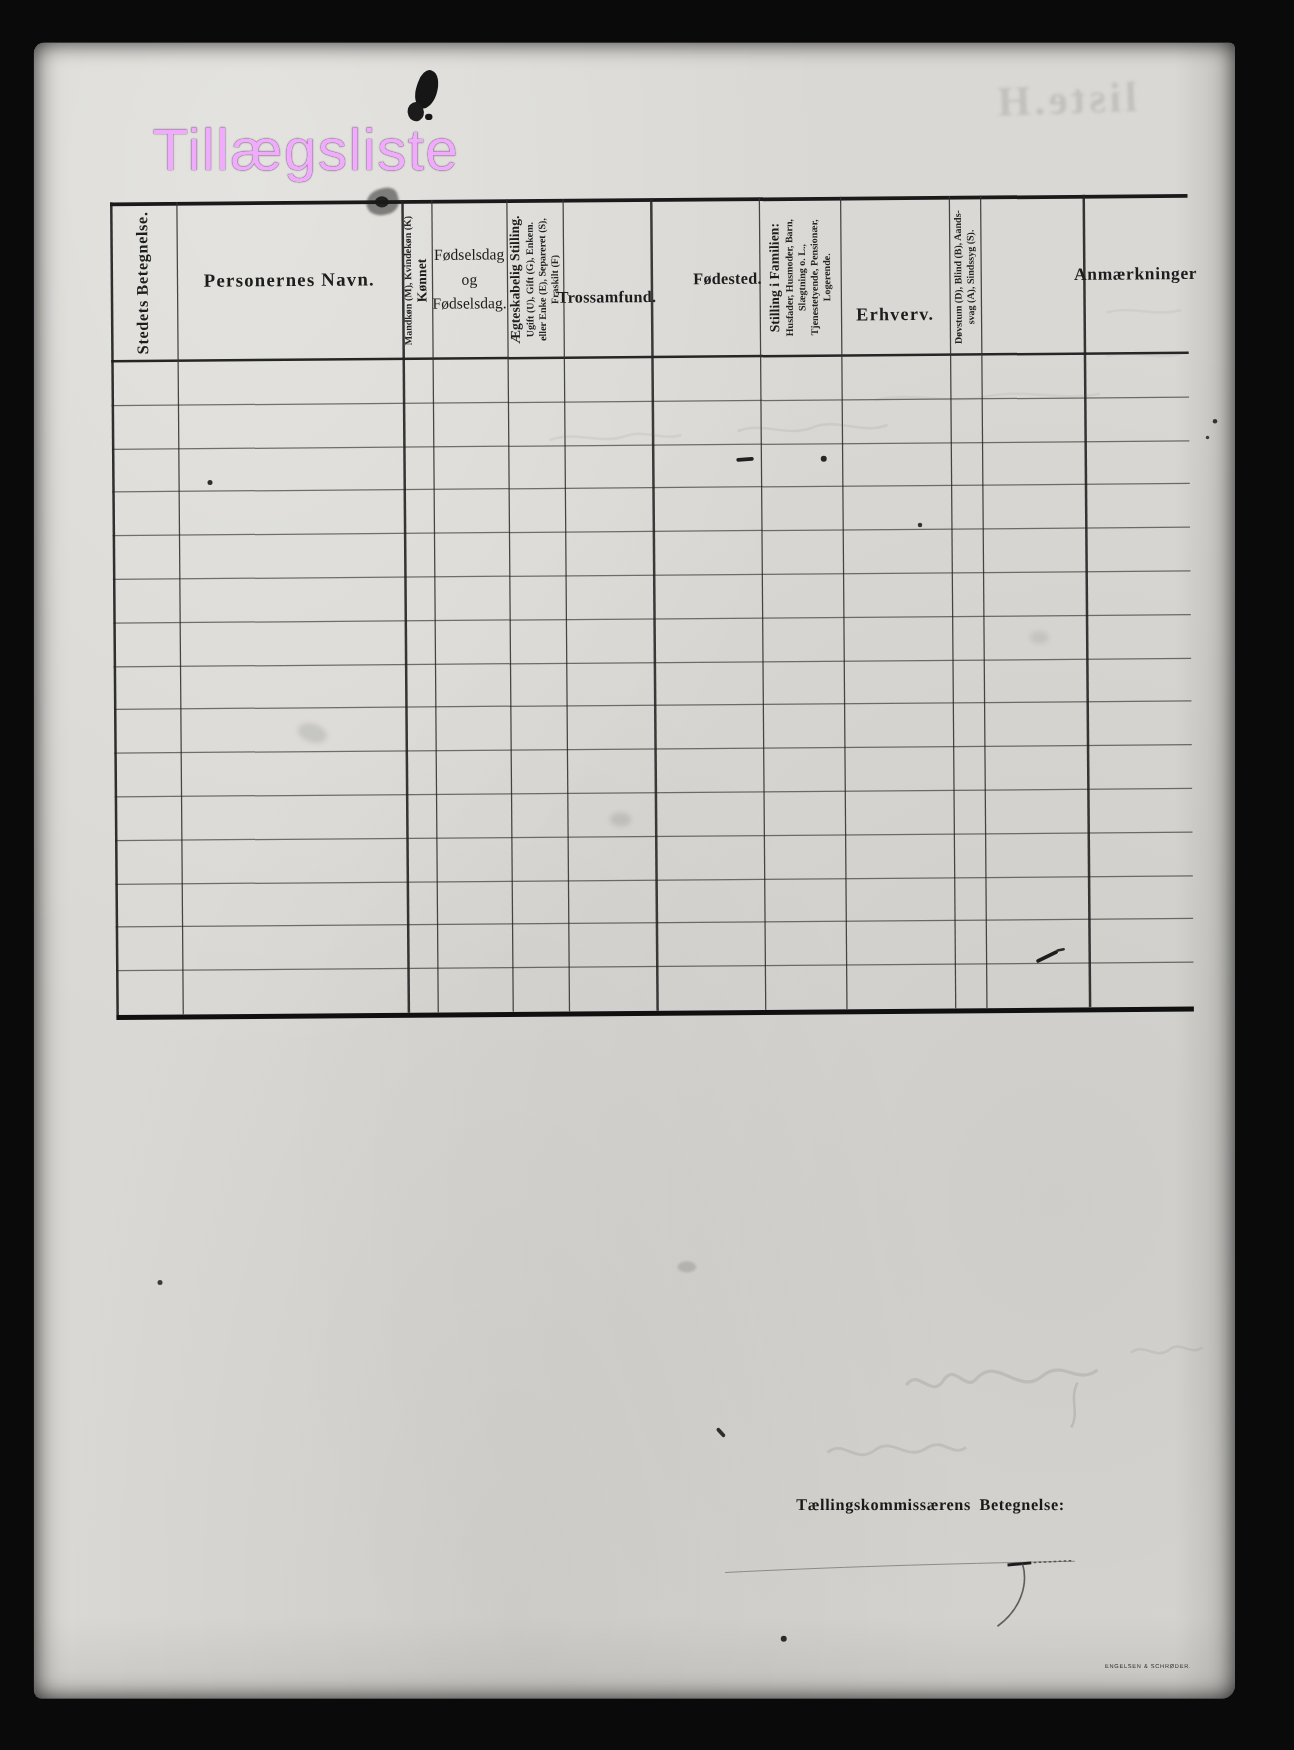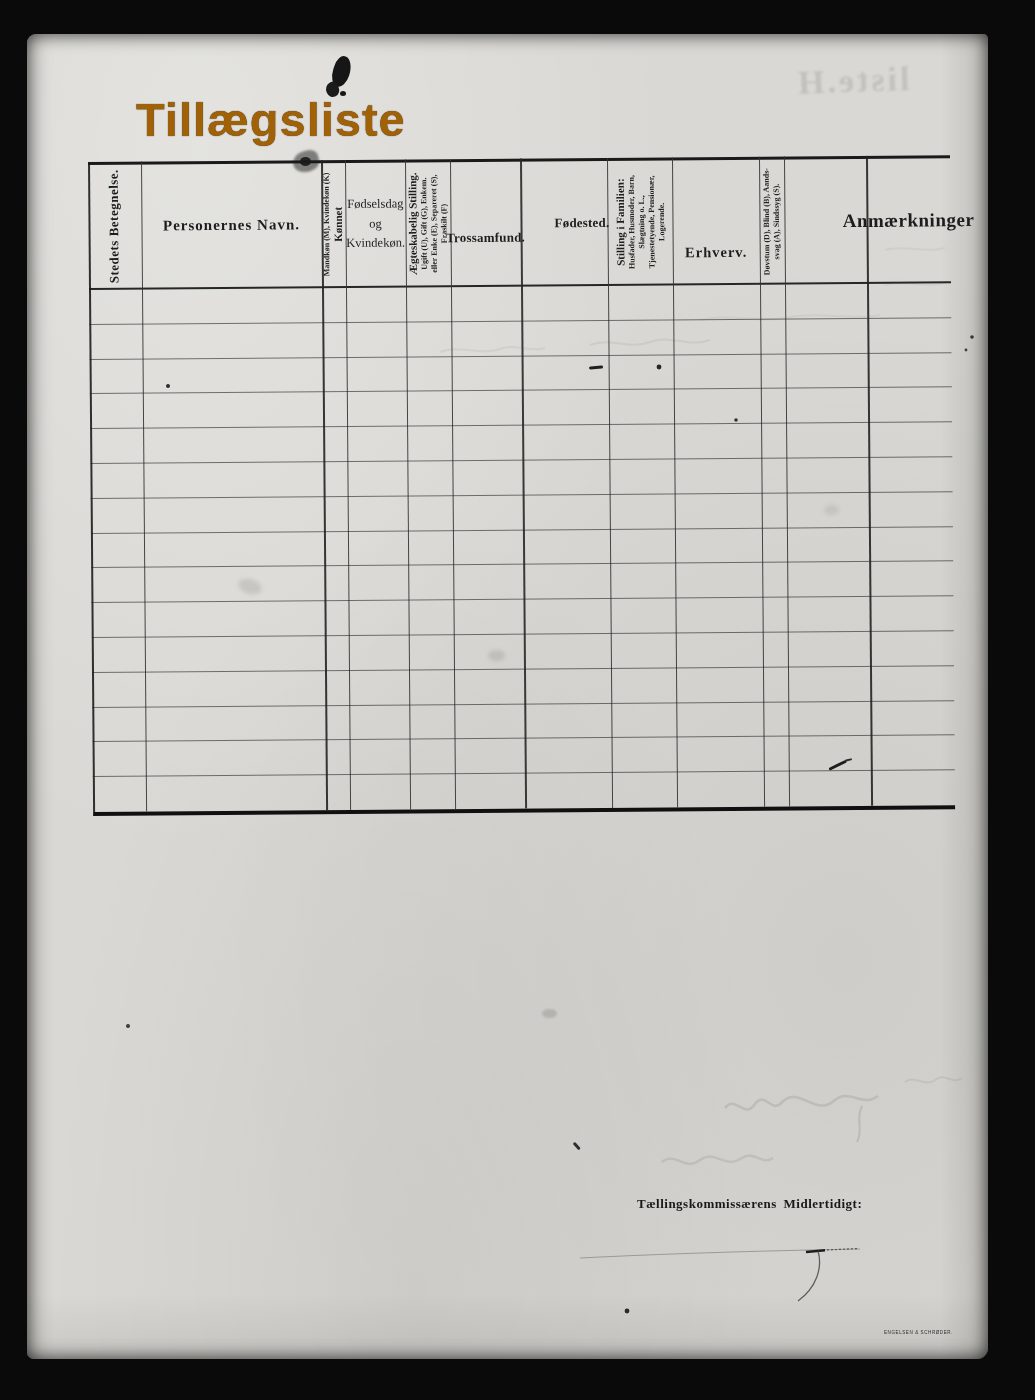--- a/index.html
+++ b/index.html
@@ -11,40 +11,40 @@
       radial-gradient(ellipse at 18% 8%, rgba(255,255,255,.28), transparent 42%),
       radial-gradient(ellipse at 85% 70%, rgba(0,0,0,.05), transparent 55%),
       radial-gradient(ellipse at 40% 95%, rgba(0,0,0,.05), transparent 45%),
       linear-gradient(90deg, rgba(0,0,0,.07), transparent 3%, transparent 95%, rgba(0,0,0,.12)),
       linear-gradient(0deg, rgba(0,0,0,.08), transparent 5%),
       #d9d8d4;
     border-radius:9px 5px 11px 7px;
     box-shadow:0 0 18px rgba(0,0,0,.8) inset;}
   
   #titleRow{position:absolute;left:122px;top:92px;display:flex;align-items:baseline;white-space:nowrap;}
-  #titleMain{font-family:"Liberation Sans","DejaVu Sans",sans-serif;font-weight:bold;
-    font-size:47px;letter-spacing:1px;color:#a16207;text-shadow:0 0 1px #141414;margin-left:14px;}
+  #titleMain{font-family:"Liberation Sans","DejaVu Sans",sans-serif;font-weight:normal;
+    font-size:47px;letter-spacing:1px;color:#f0abfc;text-shadow:0 0 1px #141414;}
   #titleRest{margin-left:16px;font-size:23px;color:#1b1b1b;}
   #titleRest .b{font-weight:bold;letter-spacing:.5px;}
   
   .ghosttext{position:absolute;transform:scaleX(-1) rotate(2deg);color:rgba(60,60,60,.15);
     filter:blur(1.1px);font-weight:bold;font-size:34px;letter-spacing:3px;}
   
   #formTable{position:absolute;left:88px;top:162px;width:862px;height:654px;
     transform:rotate(-0.45deg);transform-origin:0 0;}
   .hline{position:absolute;left:0;width:862px;background:#1a1a1a;}
   .vline{position:absolute;top:0;height:650px;background:#343434;opacity:.9;}
   #thead{position:absolute;left:0;top:3px;width:862px;height:123px;}
   .hcell{position:absolute;top:0;height:123px;display:flex;align-items:center;justify-content:center;
     color:#1d1d1d;text-align:center;}
   .hlabel{font-weight:bold;font-size:15px;letter-spacing:1px;white-space:nowrap;}
   .hlabel.md{font-size:13px;letter-spacing:.2px;}
   .hlines{font-weight:normal;font-size:12.5px;line-height:1.55;white-space:nowrap;}
   .hlines.wide{font-size:13.5px;line-height:1.75;}
-  .anm{font-size:19px;letter-spacing:.5px;}
+  .anm{font-size:14px;letter-spacing:.5px;}
   .vwrap{position:absolute;inset:0;display:flex;align-items:center;justify-content:center;}
   .vinner{transform:rotate(-90deg);width:118px;text-align:center;white-space:nowrap;}
   .vtitle{font-weight:bold;font-size:11px;line-height:1.15;}
   .vtitle.lg{font-size:13px;letter-spacing:.5px;}
   .vsub{font-size:8px;line-height:1.25;font-weight:bold;color:#242424;}
   #tbody{position:absolute;left:0;top:128px;width:862px;height:522px;display:flex;flex-direction:column;}
   .trow{height:34.8px;box-sizing:border-box;border-bottom:1px solid rgba(35,35,35,.6);}
   .trow:last-child{border-bottom:none;}
   
   #sigLabel{position:absolute;left:637px;top:1196px;font-weight:bold;font-size:13px;
@@ -110,21 +110,21 @@
             <div class="vinner">
           <div class="vsub">Mandkøn (M), Kvindekøn (K)</div>
           <div class="vtitle">Kønnet</div>
         </div>
           </div>
       </div>
       <div class="hcell" style="left:257px;width:60px;">
         <div class="hlines">
             <div>Fødselsdag</div>
             <div>og</div>
-            <div>Kvindekøn.</div>
+            <div>Fødselsdag.</div>
           </div>
       </div>
       <div class="hcell" style="left:317px;width:45px;">
         <div class="vwrap">
             <div class="vinner">
           <div class="vtitle">Ægteskabelig Stilling.</div>
           <div class="vsub">
                 <div>Ugift (U), Gift (G), Enkem.</div>
                 <div>eller Enke (E), Separeret (S),</div>
                 <div>Fraskilt (F)</div>
@@ -181,21 +181,21 @@
         <div class="trow"></div>
         <div class="trow"></div>
         <div class="trow"></div>
         <div class="trow"></div>
         <div class="trow"></div>
         <div class="trow"></div>
         <div class="trow"></div>
       </div>
   </div>
 
-  <div id="sigLabel">Tællingskommissærens Midlertidigt:</div>
+  <div id="sigLabel">Tællingskommissærens Betegnelse:</div>
   <div id="printerMark">ENGELSEN &amp; SCHRØDER.</div>
 
   <svg class="overlay" width="1035" height="1400" viewBox="0 0 1035 1400">
 
     <g>
       <path d="M580,1258 C660,1254 750,1251 860,1249" stroke="#8b8b8b" stroke-width="0.8" fill="none"></path>
       <path d="M806,1252 L825,1250.3" stroke="#1c1c1c" stroke-width="2.4" fill="none"></path>
       <path d="M827,1250 L858,1248.5" stroke="#555" stroke-width="1.2" stroke-dasharray="2,2" fill="none"></path>
       <path d="M818,1251 C823,1268 816,1288 798,1301" stroke="#4a4a4a" stroke-width="1.3" fill="none" opacity=".85"></path>
     </g>

